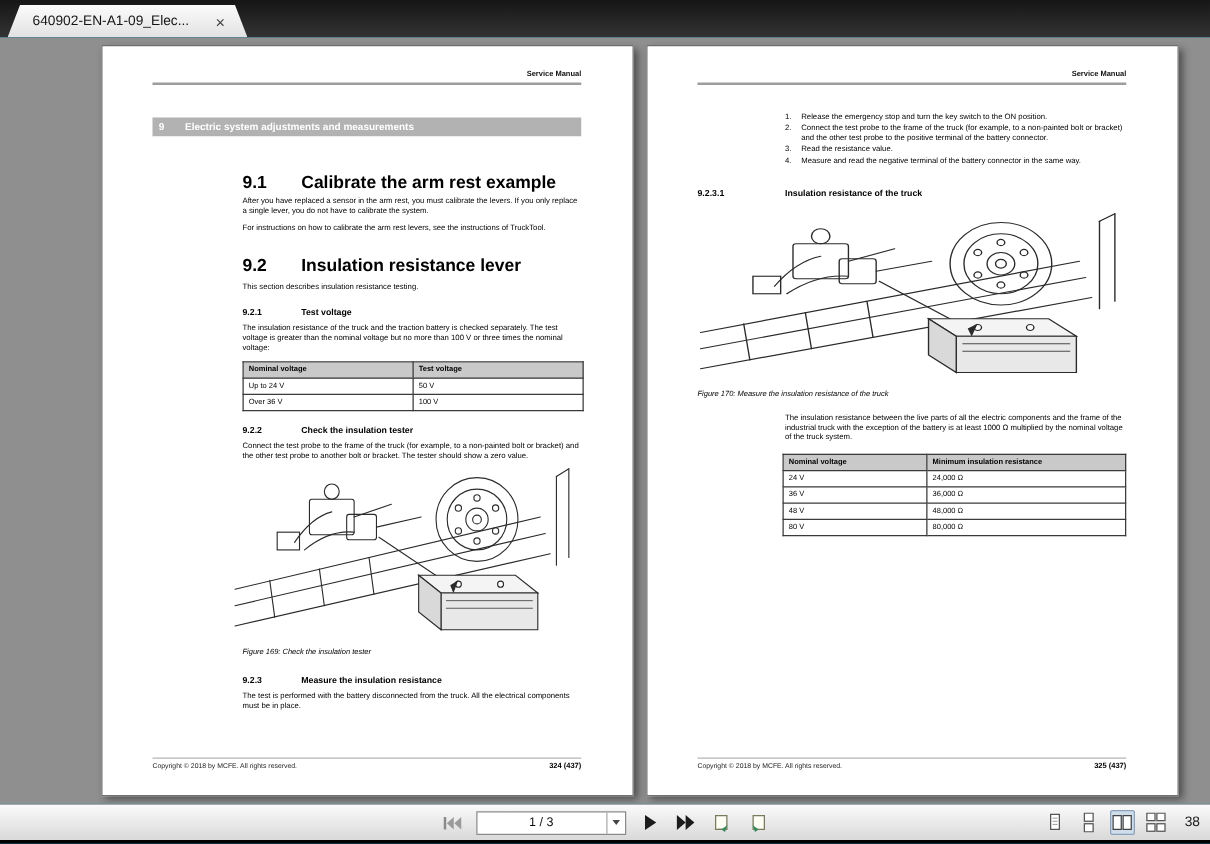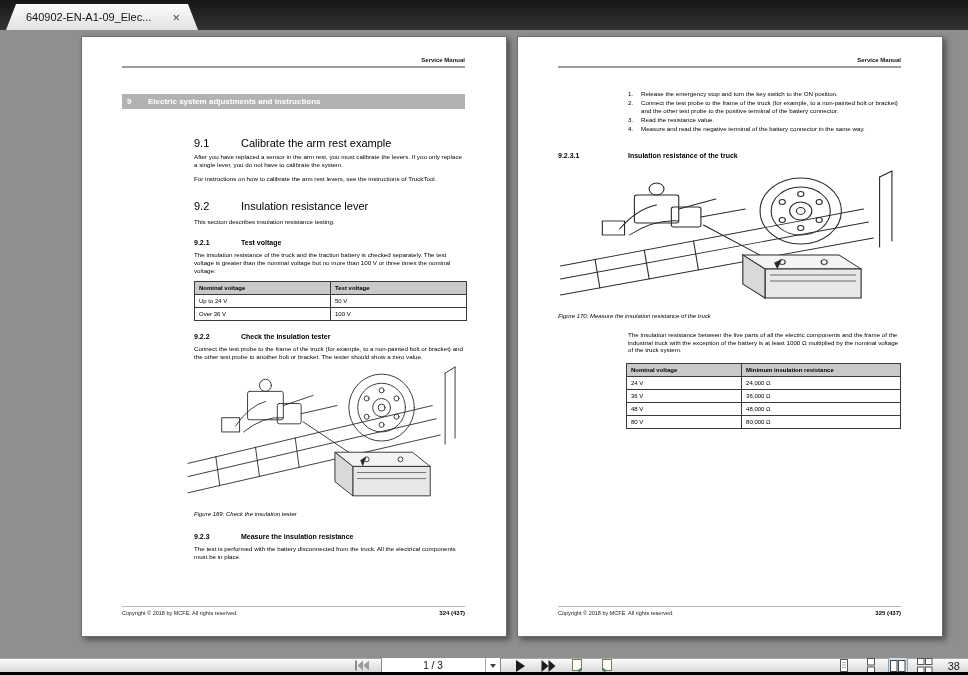--- a/index.html
+++ b/index.html
@@ -18,21 +18,21 @@
   .page { position:absolute; top:6px; width:426px; height:601px; background:#fff; border:1px solid #6f6f6f; box-shadow:3px 3px 6px rgba(0,0,0,.45); overflow:hidden; }
   .page-left { left:81px; } .page-right { left:517px; }
   .page-pad { position:relative; width:100%; height:100%; padding:20px 41px 0 40px; }
 
   .doc-header { display:flex; justify-content:flex-end; font-size:6px; font-weight:bold; color:#111; }
   .doc-rule { height:2px; background:#9d9d9d; margin-top:3px; }
 
   .section-bar { background:#b2b2b2; color:#fff; font-weight:bold; font-size:8px; height:15px; display:flex; align-items:center; }
   .sb-num { width:26px; padding-left:5px; }
 
-  .h2 { display:flex; font-weight:normal; font-size:11px; color:#000; }
+  .h2 { display:flex; font-weight:bold; font-size:14px; color:#000; }
   .h3 { display:flex; font-weight:bold; font-size:7px; color:#000; }
   .hnum { width:47px; flex:0 0 47px; }
   .h4 { display:flex; font-weight:bold; font-size:7px; color:#000; }
   .h4 .hnum4 { width:70px; flex:0 0 70px; }
 
   .ind72 { margin-left:72px; }
   .ind70 { margin-left:70px; }
   .body-text { font-size:6.2px; line-height:7.6px; color:#000; }
   .caption { font-size:6px; font-style:italic; color:#000; }
 
@@ -57,21 +57,21 @@
   .copyright { font-size:5.5px; color:#222; }
   .pageno { font-size:6px; font-weight:bold; color:#000; }
 
   
   .sp4{margin-top:4px}.sp5{margin-top:5px}.sp6{margin-top:6px}.sp7{margin-top:7px}
   .sp9{margin-top:9px}.sp10{margin-top:10px}.sp12{margin-top:12px}.sp14{margin-top:14px}
   .sp16{margin-top:16px}.sp20{margin-top:20px}.sp22{margin-top:22px}.sp24{margin-top:17px}
   .sp26{margin-top:26px}.sp28{margin-top:28px}
 
   
-  .toolbar { height:14px; flex:0 0 auto; background:linear-gradient(#fafafa,#d9d9d9); border-top:1px solid #a8a8a8; display:flex; align-items:center; padding:0 8px; }
+  .toolbar { height:29px; flex:0 0 auto; background:linear-gradient(#fafafa,#d9d9d9); border-top:1px solid #a8a8a8; display:flex; align-items:center; padding:0 8px; }
   .tb-left { flex:1; }
   .tb-center { display:flex; align-items:center; gap:9px; }
   .tb-right { flex:1; display:flex; align-items:center; justify-content:flex-end; gap:7px; }
   .icon-btn { width:20px; height:20px; display:flex; align-items:center; justify-content:center; cursor:pointer; border-radius:2px; }
   .icon-btn.active { background:#cfdcea; border:1px solid #8aa3bd; }
   .combo { width:120px; height:19px; background:#fff; border:1px solid #8a8a8a; display:flex; align-items:center; cursor:pointer; }
   .combo-text { flex:1; text-align:center; font-size:10px; color:#111; }
   .combo-arrow-box { width:15px; height:100%; border-left:1px solid #aaa; display:flex; align-items:center; justify-content:center; }
   .combo-arrow { width:0; height:0; border-left:3.5px solid transparent; border-right:3.5px solid transparent; border-top:4.5px solid #444; }
   .tb-label { font-size:11px; color:#222; margin-left:6px; }
@@ -93,21 +93,21 @@
 
     <div class="page page-left">
       <div class="page-pad">
         <div class="doc-header">
           <span>Service Manual</span>
         </div>
         <div class="doc-rule"></div>
 
         <div class="section-bar sp26">
           <span class="sb-num">9</span>
-          <span class="sb-title">Electric system adjustments and instructions</span>
+          <span class="sb-title">Electric system adjustments and measurements</span>
         </div>
 
         <div class="h2 ind72 sp28">
           <span class="hnum">9.1</span>
           <span>Calibrate the arm rest example</span>
         </div>
         <p class="body-text ind72 sp4">After you have replaced a sensor in the arm rest, you must calibrate the levers. If you only replace a single lever, you do not have to calibrate the system.</p>
         <p class="body-text ind72 sp7">For instructions on how to calibrate the arm rest levers, see the instructions of TruckTool.</p>
 
         <div class="h2 ind72 sp24">

